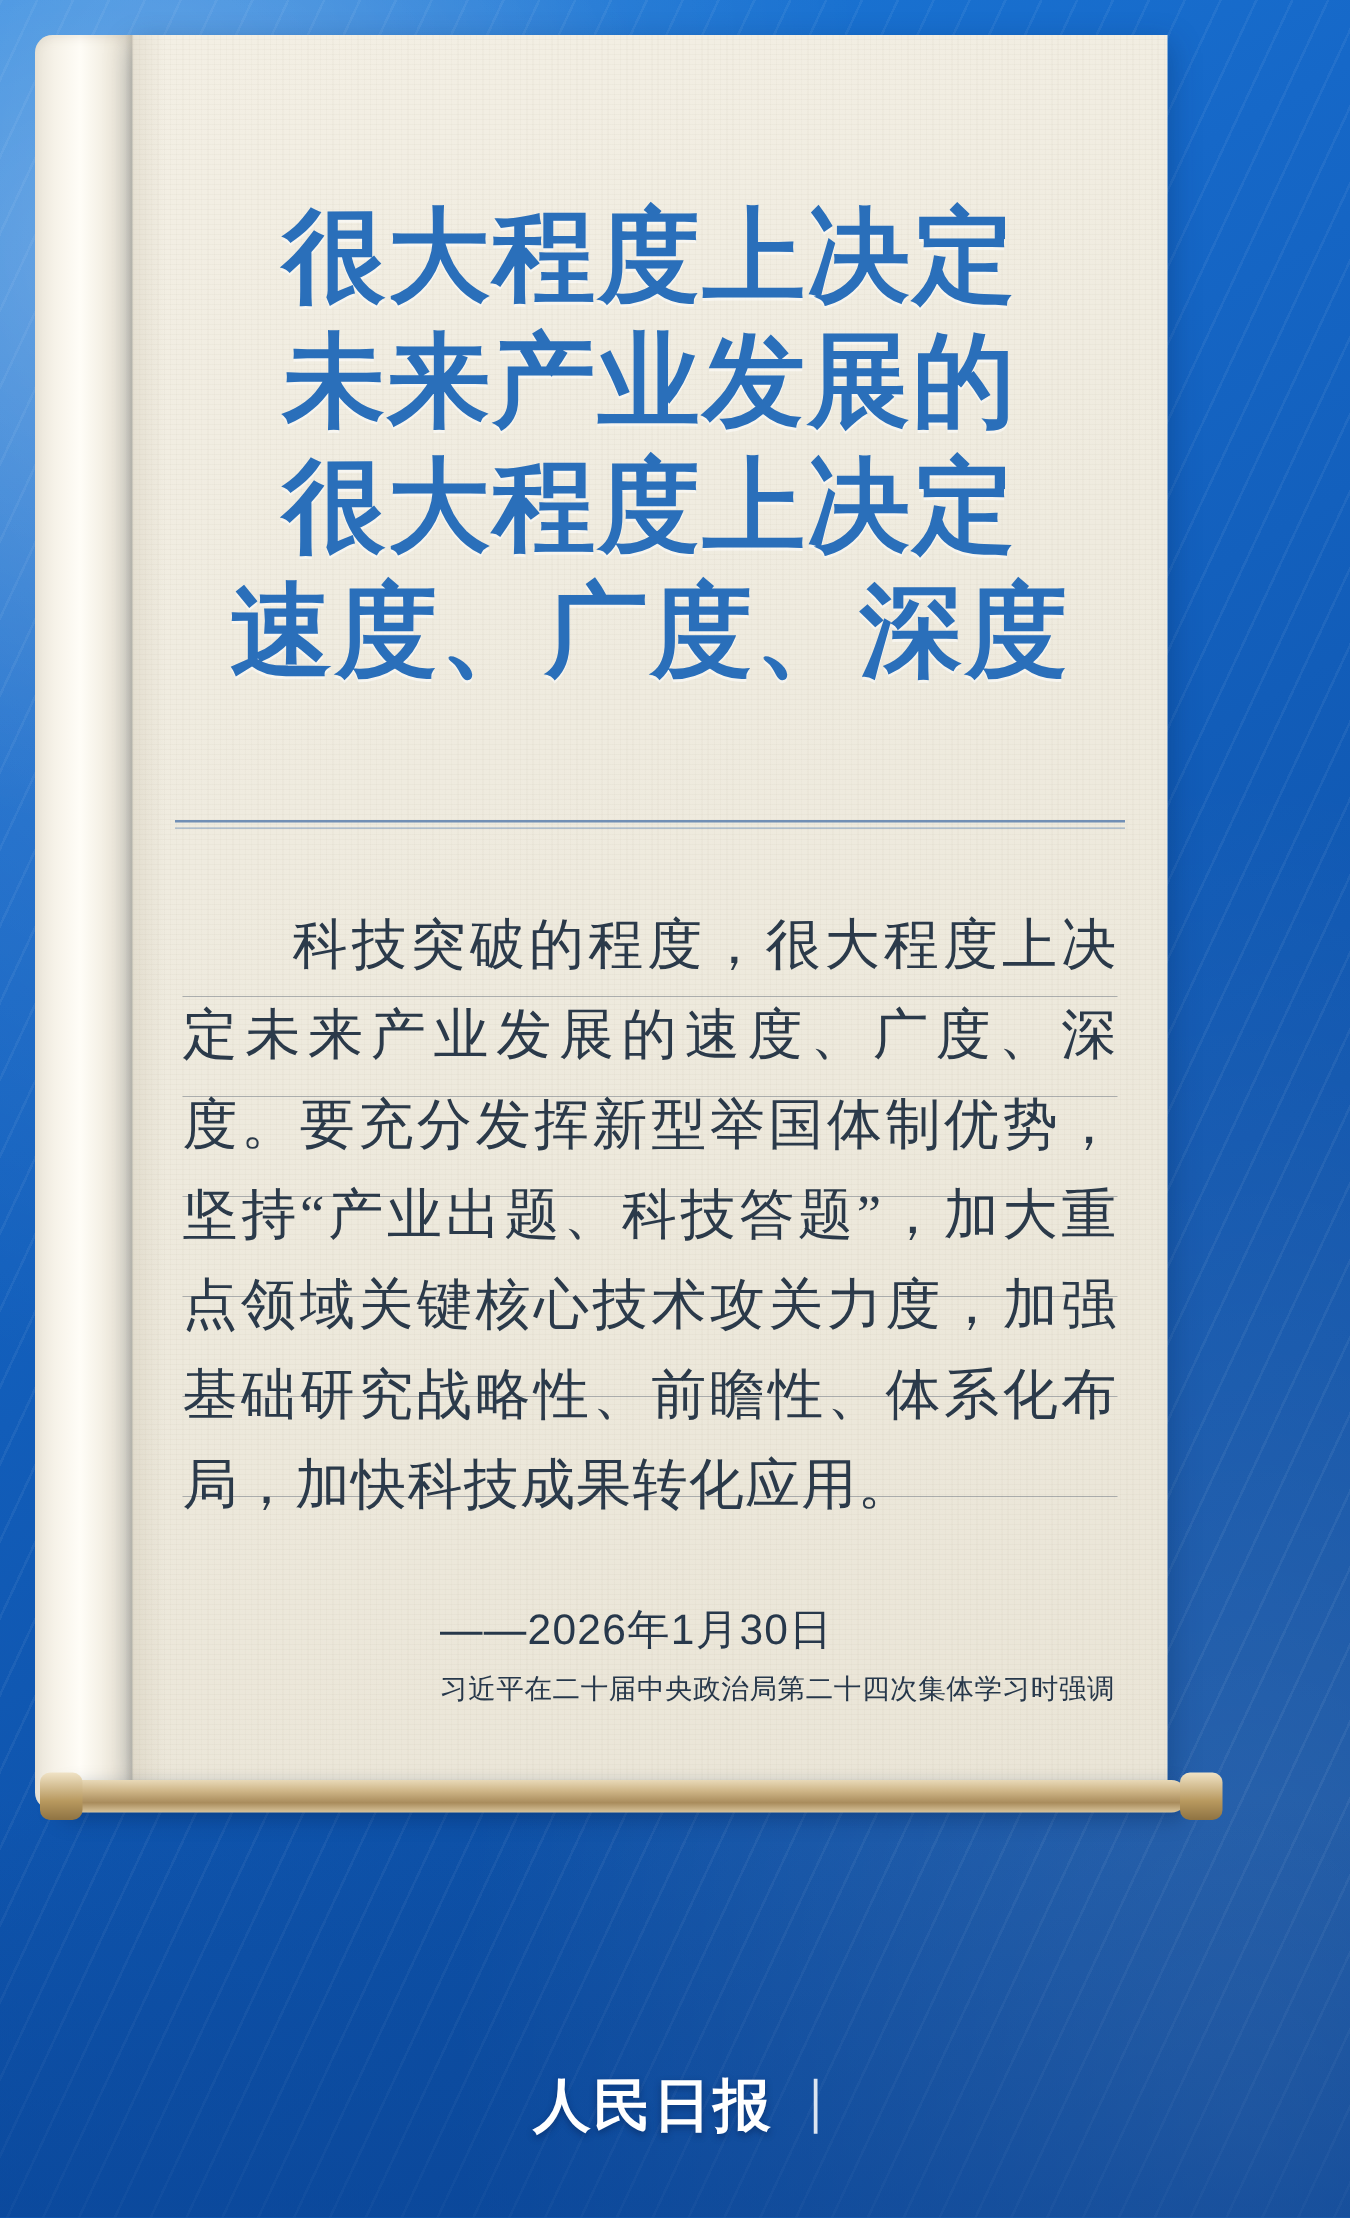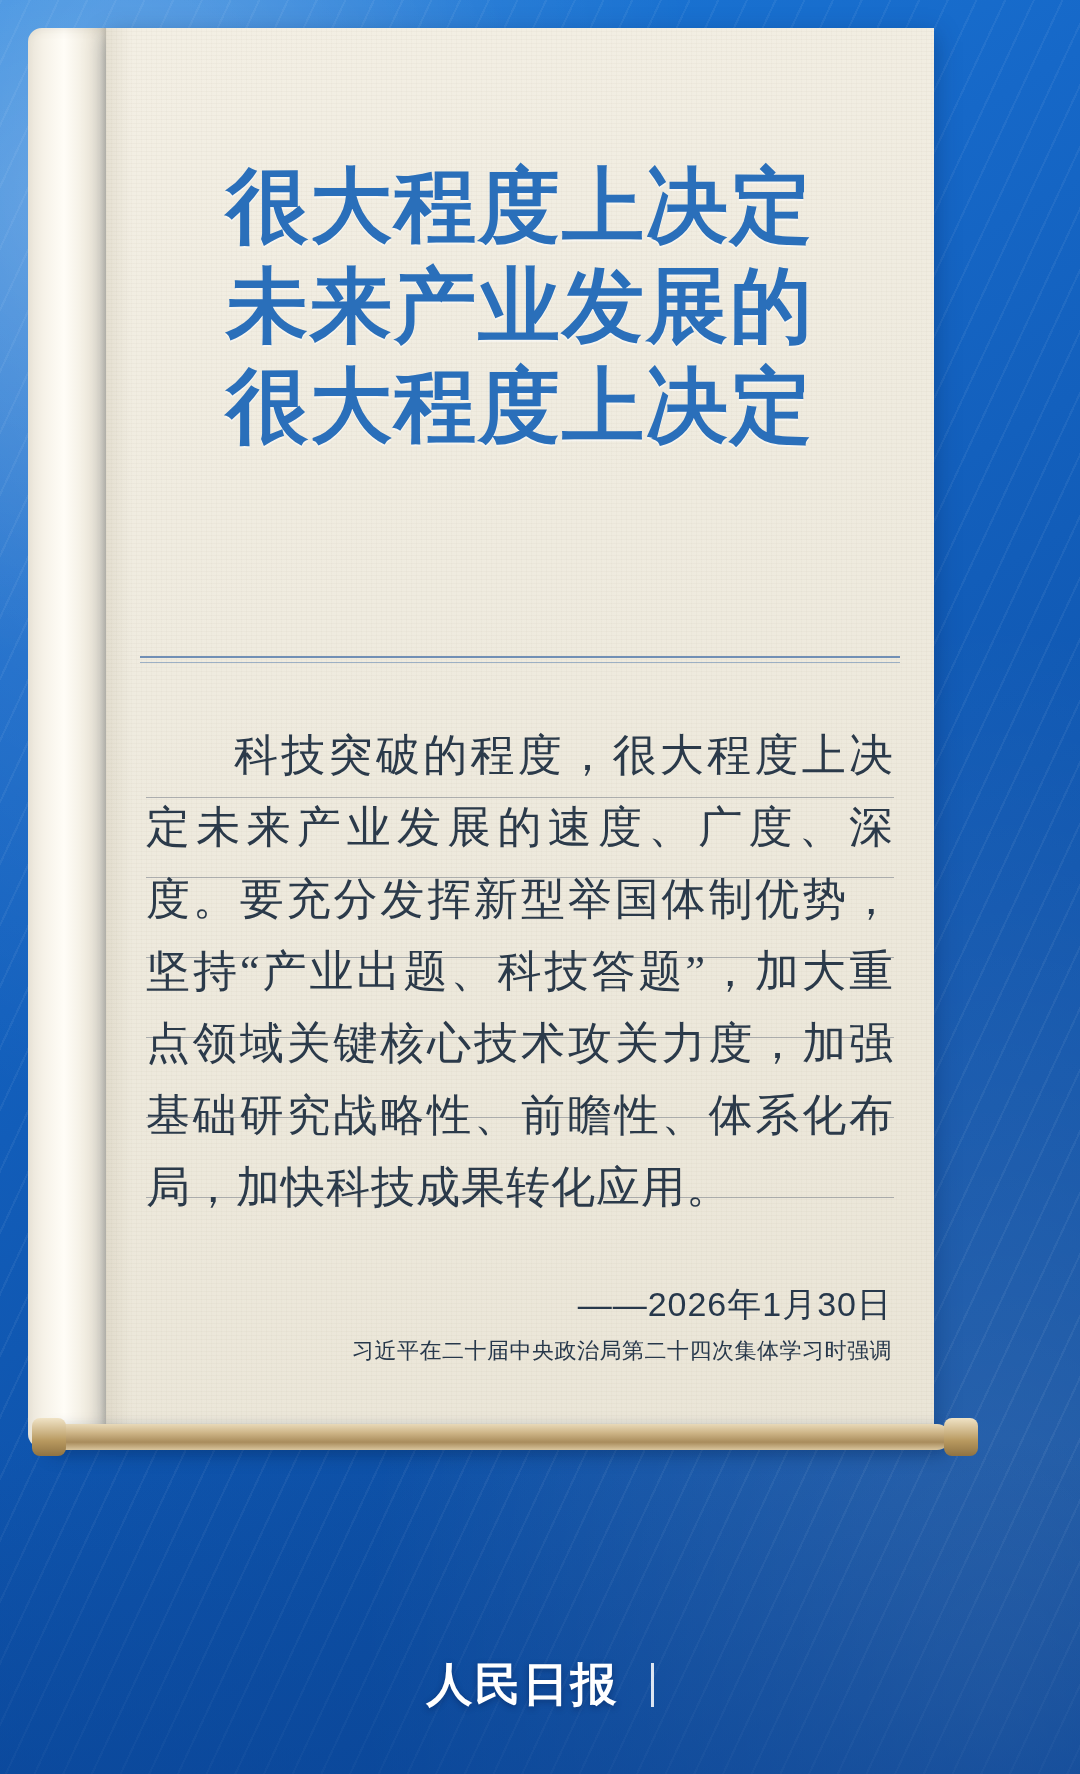--- a/index.html
+++ b/index.html
@@ -181,21 +181,20 @@
   .quote p {
     margin: 0;
     text-indent: 88px;
   }
 
   
   .attribution {
     position: absolute;
     right: 42px;
     top: 1252px;
-    text-align: right;
     color: #27384b;
     font-family: "Liberation Sans", sans-serif;
   }
   .attribution .date {
     font-size: 34px;
     line-height: 48px;
     letter-spacing: 1px;
   }
   .attribution .source {
     font-size: 22px;
@@ -247,20 +246,21 @@
   <div class="scroll-wrap">
 
     <div class="page-curl"></div>
 
     <div class="paper">
 
       <div class="headline">
         <span class="ln">很大程度上决定</span>
         <span class="ln">未来产业发展的</span>
         <span class="ln">很大程度上决定</span>
+        <span class="ln">速度、广度、深度</span>
       </div>
 
       <div class="divider">
         <div class="d1"></div>
         <div class="d2"></div>
       </div>
 
       <div class="quote">
         <p>科技突破的程度，很大程度上决定未来产业发展的速度、广度、深度。要充分发挥新型举国体制优势，坚持“产业出题、科技答题”，加大重点领域关键核心技术攻关力度，加强基础研究战略性、前瞻性、体系化布局，加快科技成果转化应用。</p>
       </div>

